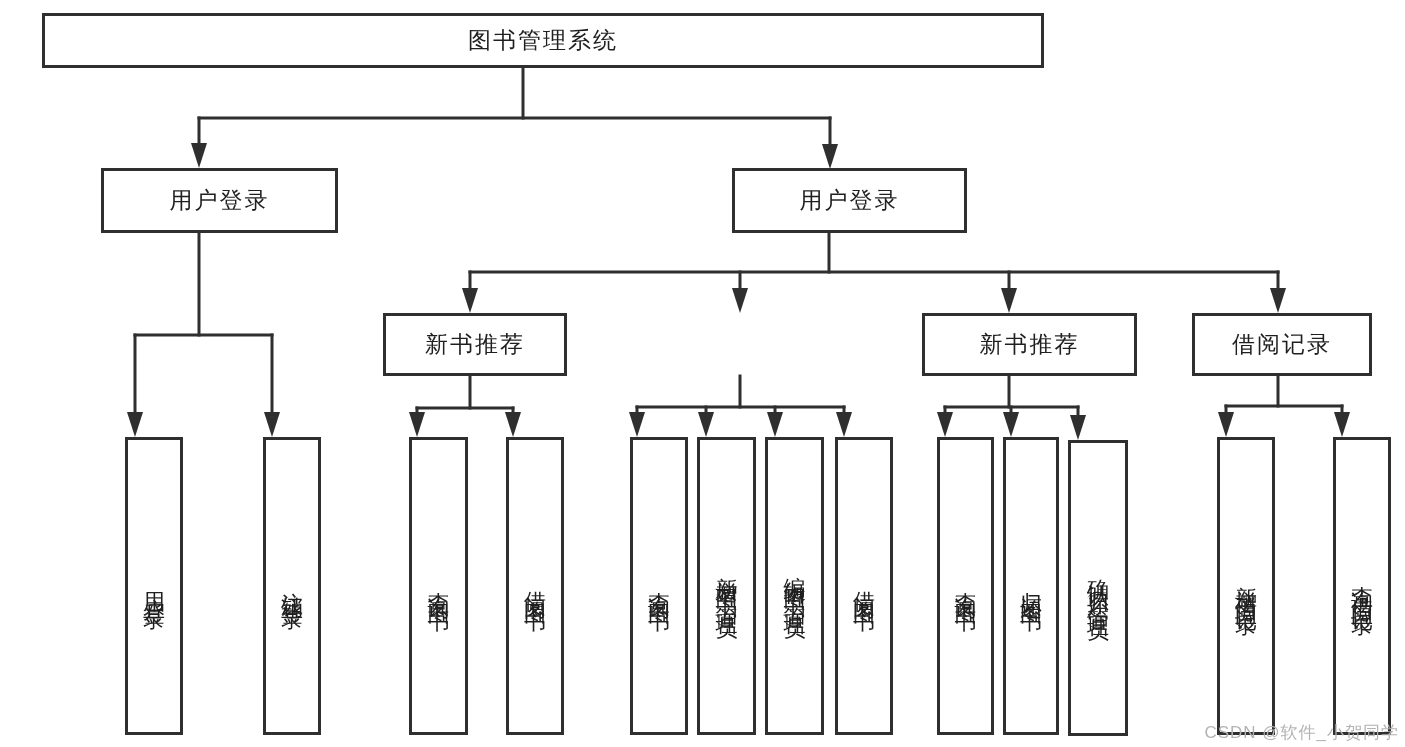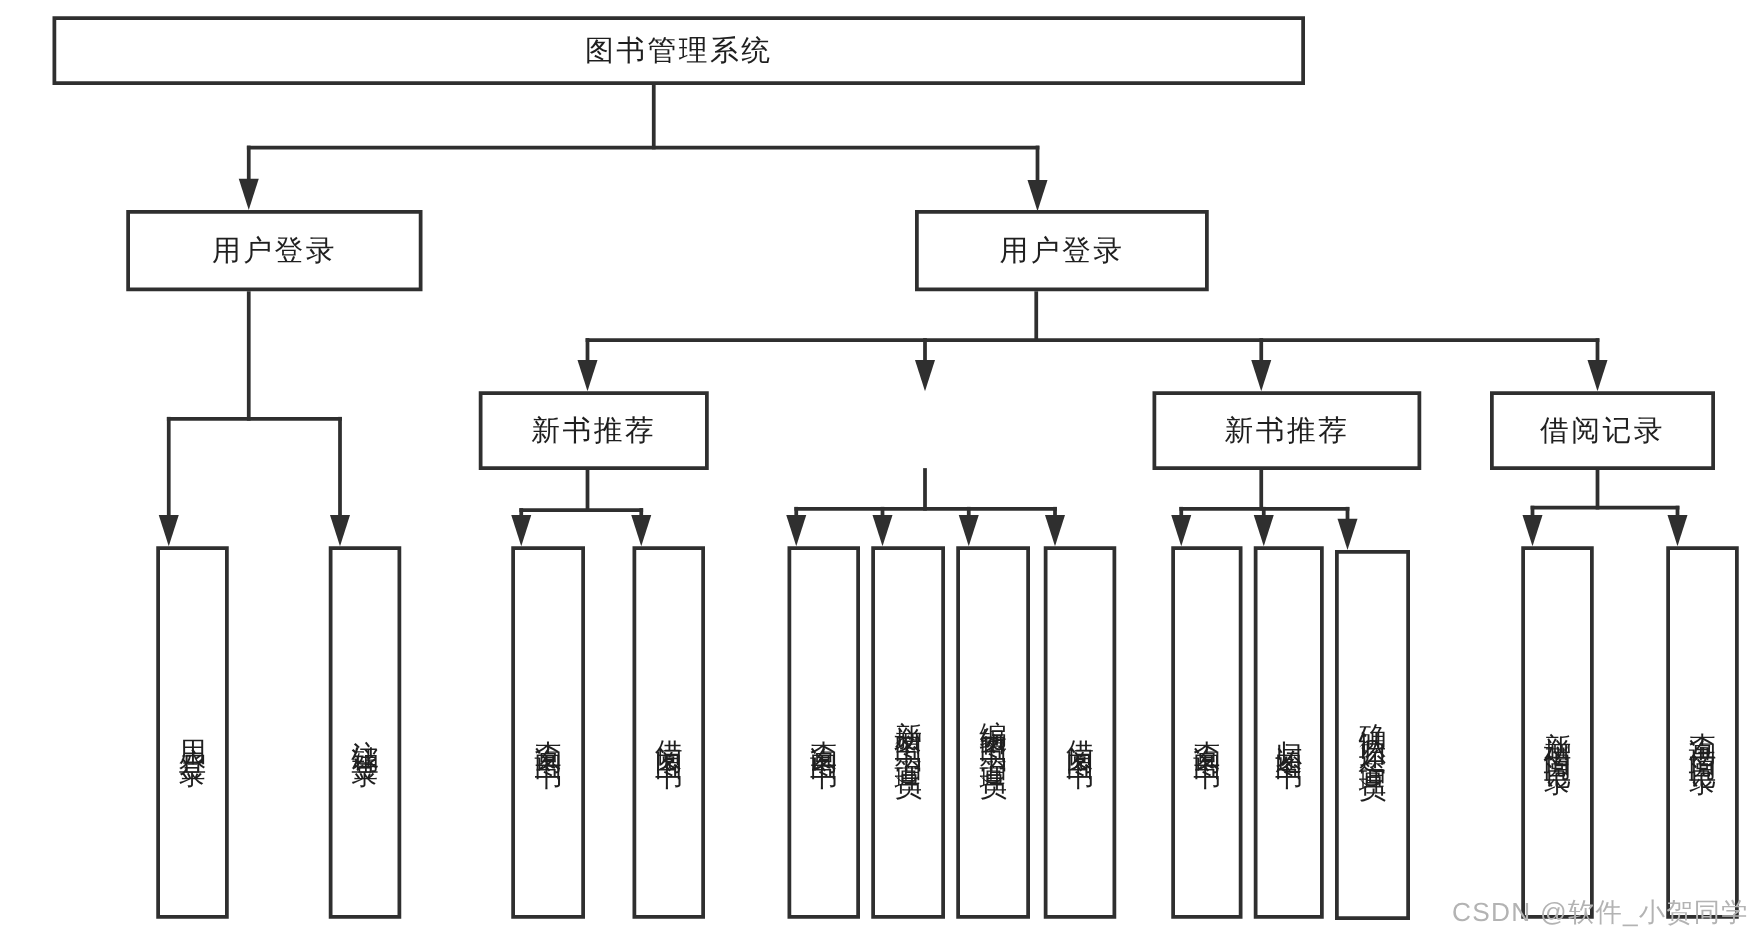--- a/index.html
+++ b/index.html
@@ -47,21 +47,21 @@
     writing-mode: vertical-lr;
     font-size: 22px;
     letter-spacing: 6px;
     line-height: 1;
     white-space: nowrap;
   }
   .watermark {
     position: absolute;
     right: 6px;
     bottom: 3px;
-    font-size: 21px;
+    font-size: 17px;
     letter-spacing: 1px;
     color: #b3b3b3;
     white-space: nowrap;
     z-index: 5;
   }
 </style>
 </head>
 <body>
 
 <div class="canvas">

